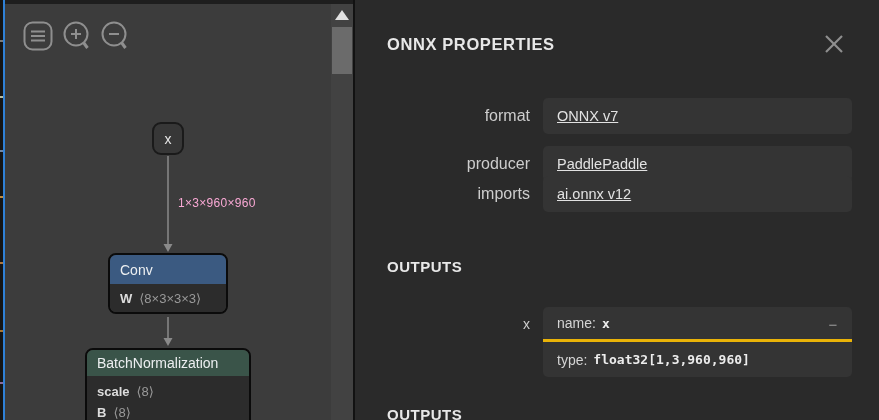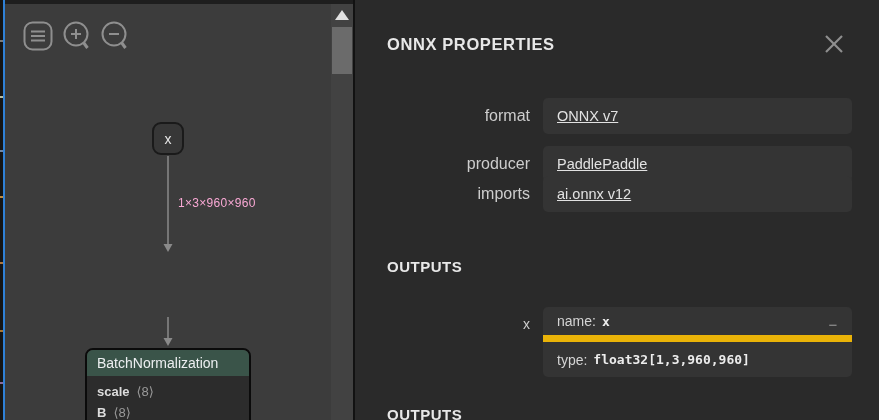--- a/index.html
+++ b/index.html
@@ -143,21 +143,21 @@
     text-align: right; line-height: 35px; font-size: 14px; color: #cdcdcd;
   }
   .io-box {
     position: absolute; left: 188px; right: 27px; top: 307px;
     background: #343434; border-radius: 5px; overflow: hidden;
   }
   .io-row {
     position: relative; height: 35px; display: flex; align-items: center;
     padding-left: 14px;
   }
-  .io-row.first { border-bottom: 7px solid #eab308; }
+  .io-row.first { border-bottom: 3px solid #eab308; }
   .io-key { font-size: 14px; color: #d4d4d4; margin-right: 6px; }
   .io-val {
     font-family: "DejaVu Sans Mono", monospace; font-weight: bold;
     font-size: 13px; color: #ececec;
   }
   .collapse-btn {
     position: absolute; right: 8px; top: 0; height: 35px; width: 22px;
     background: none; border: none; cursor: pointer;
     color: #9a9a9a; font-size: 15px; line-height: 35px; text-align: center;
     font-family: "Liberation Sans", sans-serif;
@@ -212,20 +212,31 @@
     <line x1="163" y1="317" x2="163" y2="339" stroke="#8a8a8a" stroke-width="1.5"></line>
     <polygon points="158.5,338 167.5,338 163,346" fill="#8a8a8a"></polygon>
   </svg>
 
   <div class="edge-label">1×3×960×960</div>
 
   <div class="node-x">
     <span>x</span>
   </div>
 
+  <div class="graph-node node-conv">
+    <div class="node-header">
+      <span>Conv</span>
+    </div>
+    <div class="node-body">
+      <div class="param-row">
+        <span class="param-name">W</span>
+        <span class="param-shape">⟨8×3×3×3⟩</span>
+      </div>
+    </div>
+  </div>
 
   <div class="graph-node node-bn">
     <div class="node-header">
       <span>BatchNormalization</span>
     </div>
     <div class="node-body">
       <div class="param-row">
         <span class="param-name">scale</span>
         <span class="param-shape">⟨8⟩</span>
       </div>

